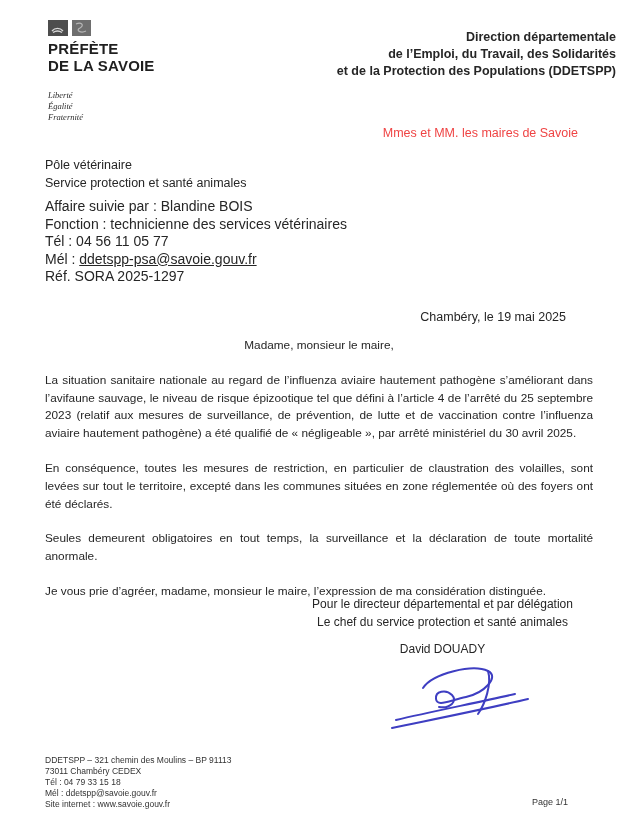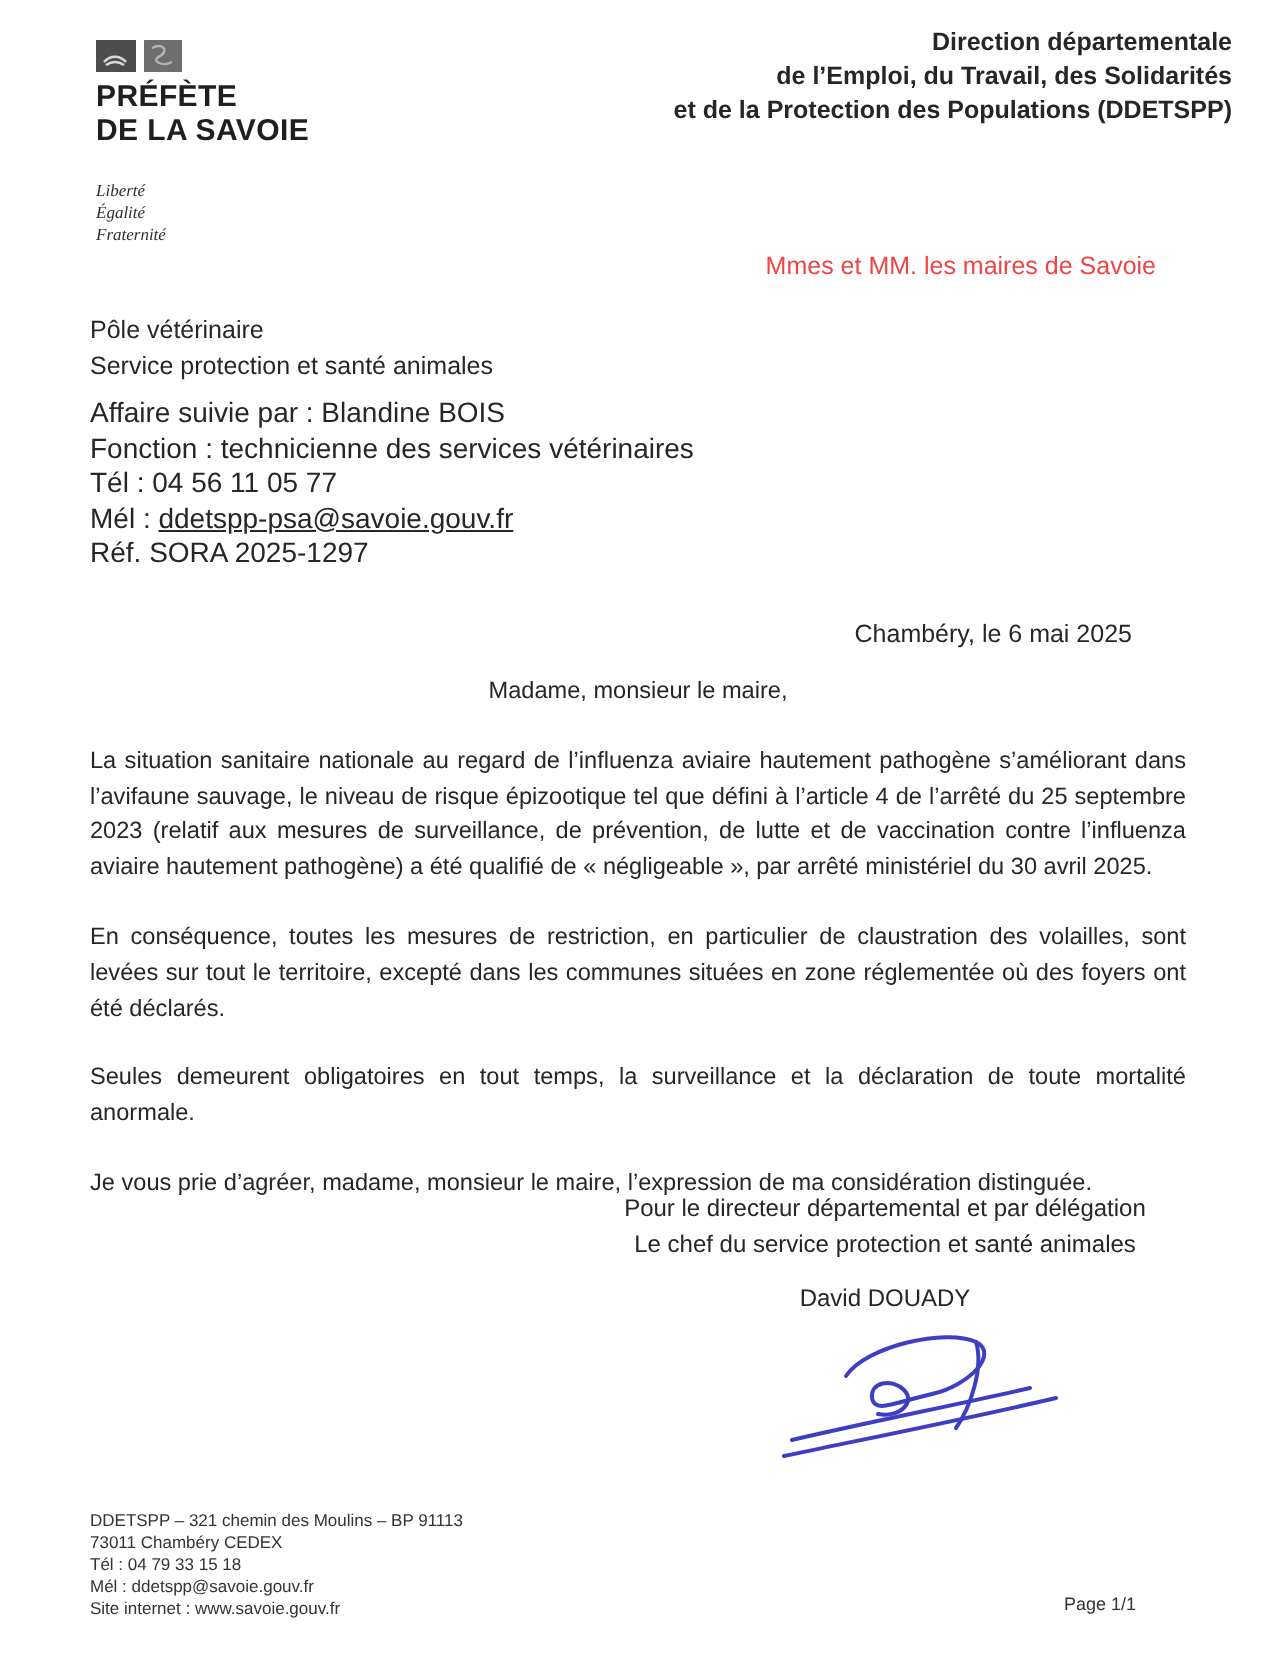--- a/index.html
+++ b/index.html
@@ -29,21 +29,21 @@
     font-family: Liberation Serif, serif;
     font-style: italic;
     font-size: 8.5px;
     line-height: 11px;
     color: #2e2e2e;
     margin-top: 16px;
   }
   
   .header-right {
     position: absolute;
-    top: 13px;
+    top: 29px;
     right: 18px;
     width: 330px;
     text-align: right;
     font-weight: bold;
     font-size: 12.5px;
     line-height: 17px;
     color: #262626;
   }
   .recipient {
     position: absolute;
@@ -159,21 +159,21 @@
   </div>
 
   <div class="contact-block">
     <div>Affaire suivie par : Blandine BOIS</div>
     <div>Fonction : technicienne des services vétérinaires</div>
     <div>Tél :  04 56 11 05 77</div>
     <div><span>Mél : </span><a class="email-link">ddetspp-psa@savoie.gouv.fr</a></div>
     <div>Réf. SORA 2025-1297</div>
   </div>
 
-  <div class="dateline">Chambéry, le 6 mai 2025</div>
+  <div class="dateline">Chambéry, le 19 mai 2025</div>
 
   <div class="body-text">
     <div class="salutation">Madame, monsieur le maire,</div>
     <p class="justified">La situation sanitaire nationale au regard de l’influenza aviaire hautement pathogène s’améliorant dans l’avifaune sauvage, le niveau de risque épizootique tel que défini à l’article 4 de l’arrêté du 25 septembre 2023 (relatif aux mesures de surveillance, de prévention, de lutte et de vaccination contre l’influenza aviaire hautement pathogène) a été qualifié de « négligeable », par arrêté ministériel du 30 avril 2025.</p>
     <p class="justified">En conséquence, toutes les mesures de restriction, en particulier de claustration des volailles, sont levées sur tout le territoire, excepté dans les communes situées en zone réglementée où des foyers ont été déclarés.</p>
     <p class="justified">Seules demeurent obligatoires en tout temps, la surveillance et la déclaration de toute mortalité anormale.</p>
     <p>Je vous prie d’agréer, madame, monsieur le maire, l’expression de ma considération distinguée.</p>
   </div>
 
   <div class="signoff-block">

